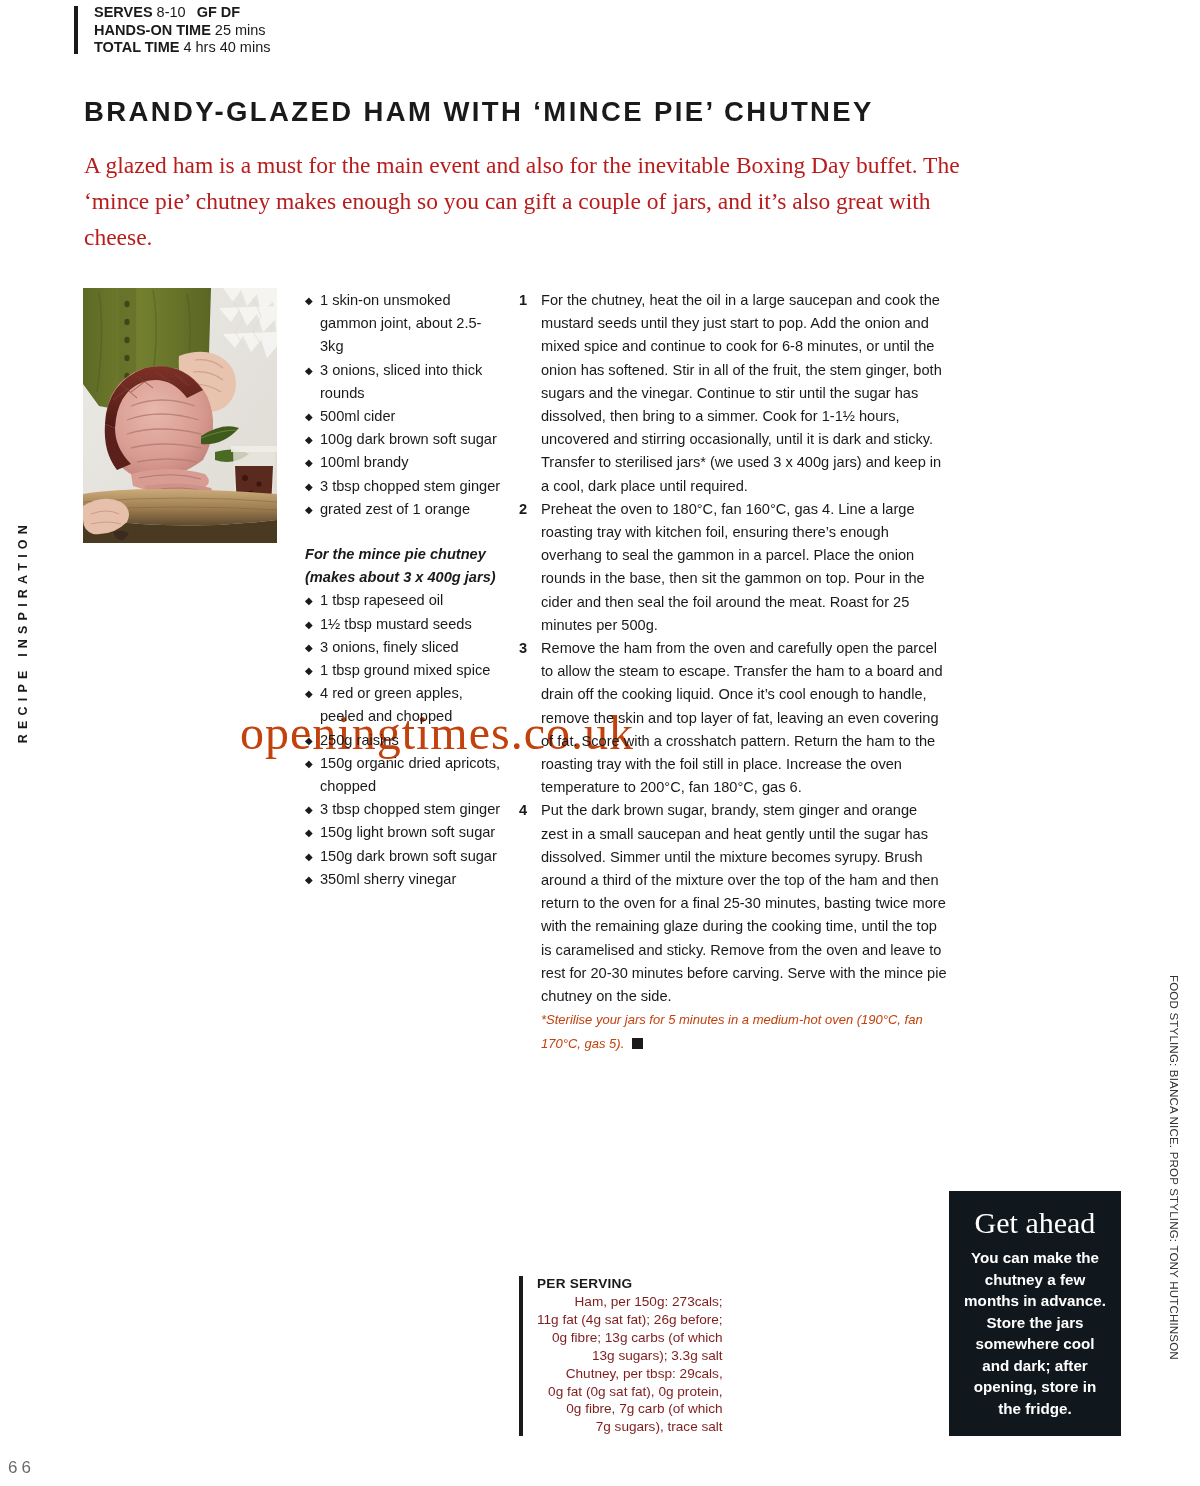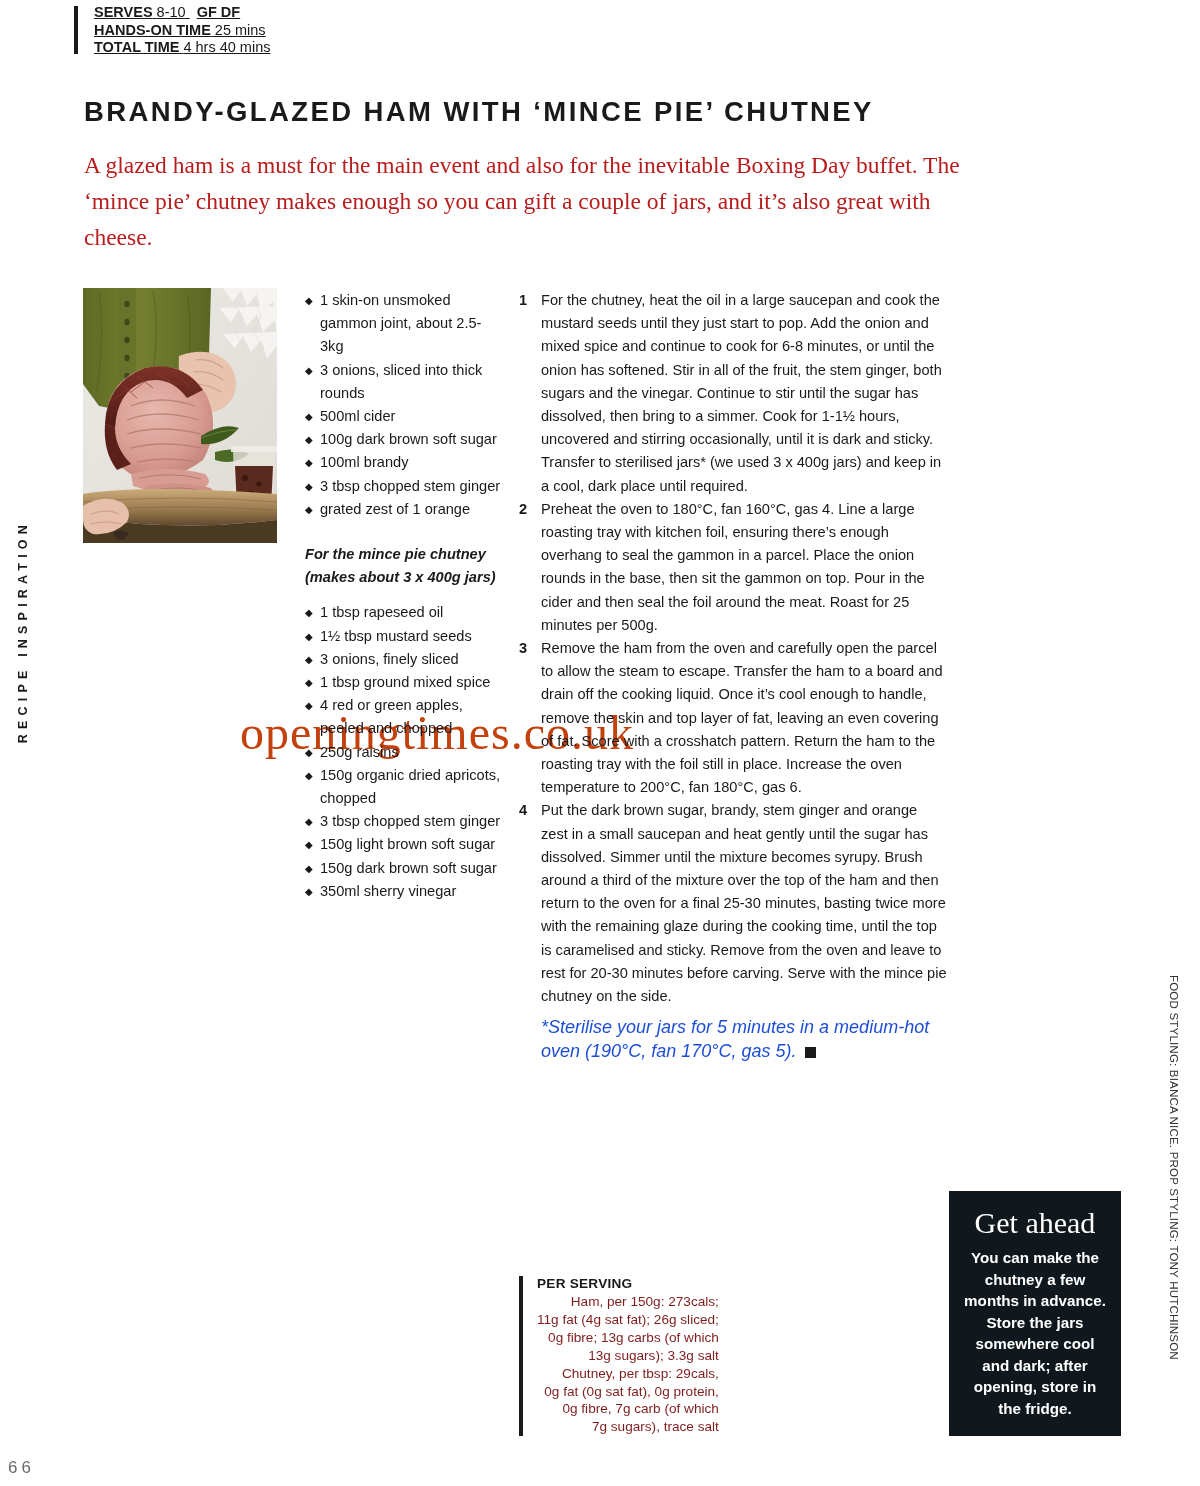--- a/index.html
+++ b/index.html
@@ -89,21 +89,20 @@
     top: 2px;
     width: 4px;
     height: 48px;
     background: #1a1a1a;
   }
   .meta-line {
     font-size: 14.5px;
     line-height: 17.5px;
     color: #1a1a1a;
     white-space: nowrap;
-    text-decoration: underline;
   }
   .meta-line b { font-weight: bold; }
   .meta-line .tags { font-weight: bold; margin-left: 7px; }
 
   
   #recipe-title {
     position: absolute;
     left: 84px;
     top: 96px;
     width: 960px;
@@ -164,21 +163,21 @@
     line-height: 23.2px;
     color: #1a1a1a;
   }
   .ing-subhead {
     font-size: 14.6px;
     line-height: 23.2px;
     font-weight: bold;
     font-style: italic;
     color: #1a1a1a;
     margin-top: 22px;
-    margin-bottom: 12px;
+    margin-bottom: 0px;
   }
 
   
   #method-col {
     position: absolute;
     left: 519px;
     top: 289px;
     width: 428px;
     z-index: 3;
   }
@@ -193,25 +192,24 @@
   .step .num {
     position: absolute;
     left: 0;
     top: 0;
     font-weight: bold;
     font-size: 14.6px;
     line-height: 23.2px;
   }
   #method-note {
     padding-left: 22px;
-    font-size: 18px;
+    font-size: 13px;
     line-height: 23.2px;
     font-style: italic;
-    color: #1d4ed8;
-    margin-top: 8px;
+    color: #c2410c;
   }
   #end-mark {
     display: inline-block;
     width: 11px;
     height: 11px;
     background: #1a1a1a;
     margin-left: 8px;
     vertical-align: -1px;
   }
 
@@ -562,21 +560,21 @@
       <span>Put the dark brown sugar, brandy, stem ginger and orange zest in a small saucepan and heat gently until the sugar has dissolved. Simmer until the mixture becomes syrupy. Brush around a third of the mixture over the top of the ham and then return to the oven for a final 25-30 minutes, basting twice more with the remaining glaze during the cooking time, until the top is caramelised and sticky. Remove from the oven and leave to rest for 20-30 minutes before carving. Serve with the mince pie chutney on the side.</span>
     </div>
     <div id="method-note">
       <span>*Sterilise your jars for 5 minutes in a medium-hot oven (190°C, fan 170°C, gas 5).</span><span id="end-mark"></span>
     </div>
   </div>
 
   <div id="nutrition">
     <div class="nut-head">PER SERVING</div>
     <div class="nut-line">Ham, per 150g: 273cals;</div>
-    <div class="nut-line">11g fat (4g sat fat); 26g sliced;</div>
+    <div class="nut-line">11g fat (4g sat fat); 26g before;</div>
     <div class="nut-line">0g fibre; 13g carbs (of which</div>
     <div class="nut-line">13g sugars); 3.3g salt</div>
     <div class="nut-line">Chutney, per tbsp: 29cals,</div>
     <div class="nut-line">0g fat (0g sat fat), 0g protein,</div>
     <div class="nut-line">0g fibre, 7g carb (of which</div>
     <div class="nut-line">7g sugars), trace salt</div>
   </div>
 
   <div id="get-ahead">
     <div class="ga-title">Get ahead</div>

